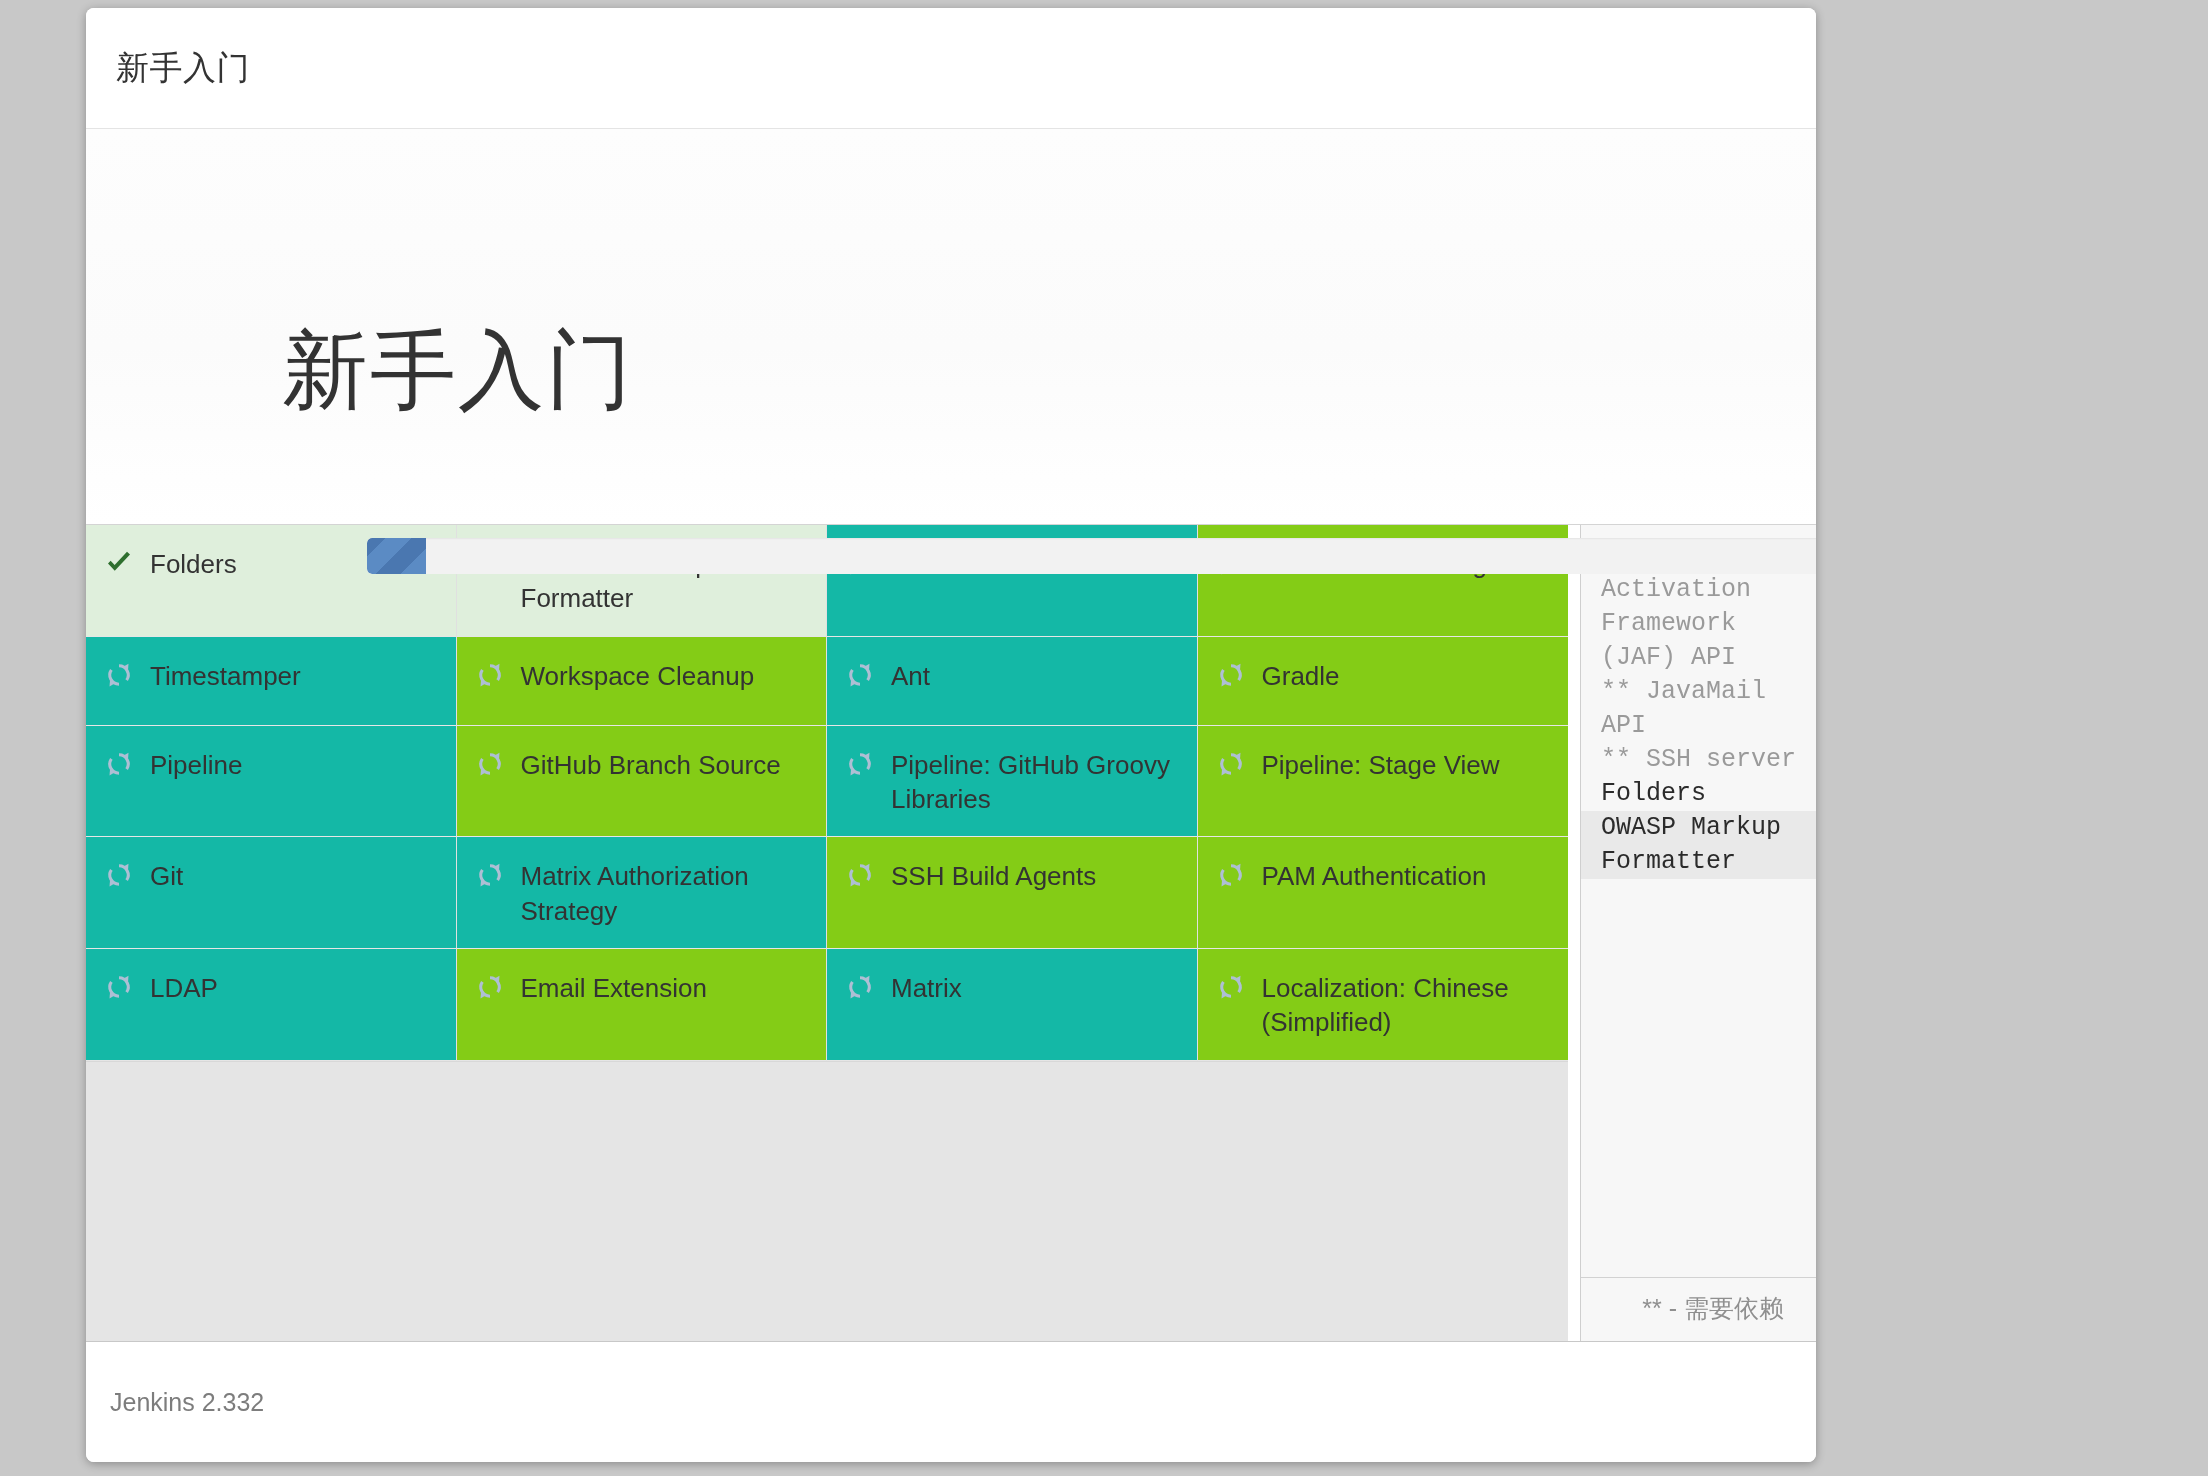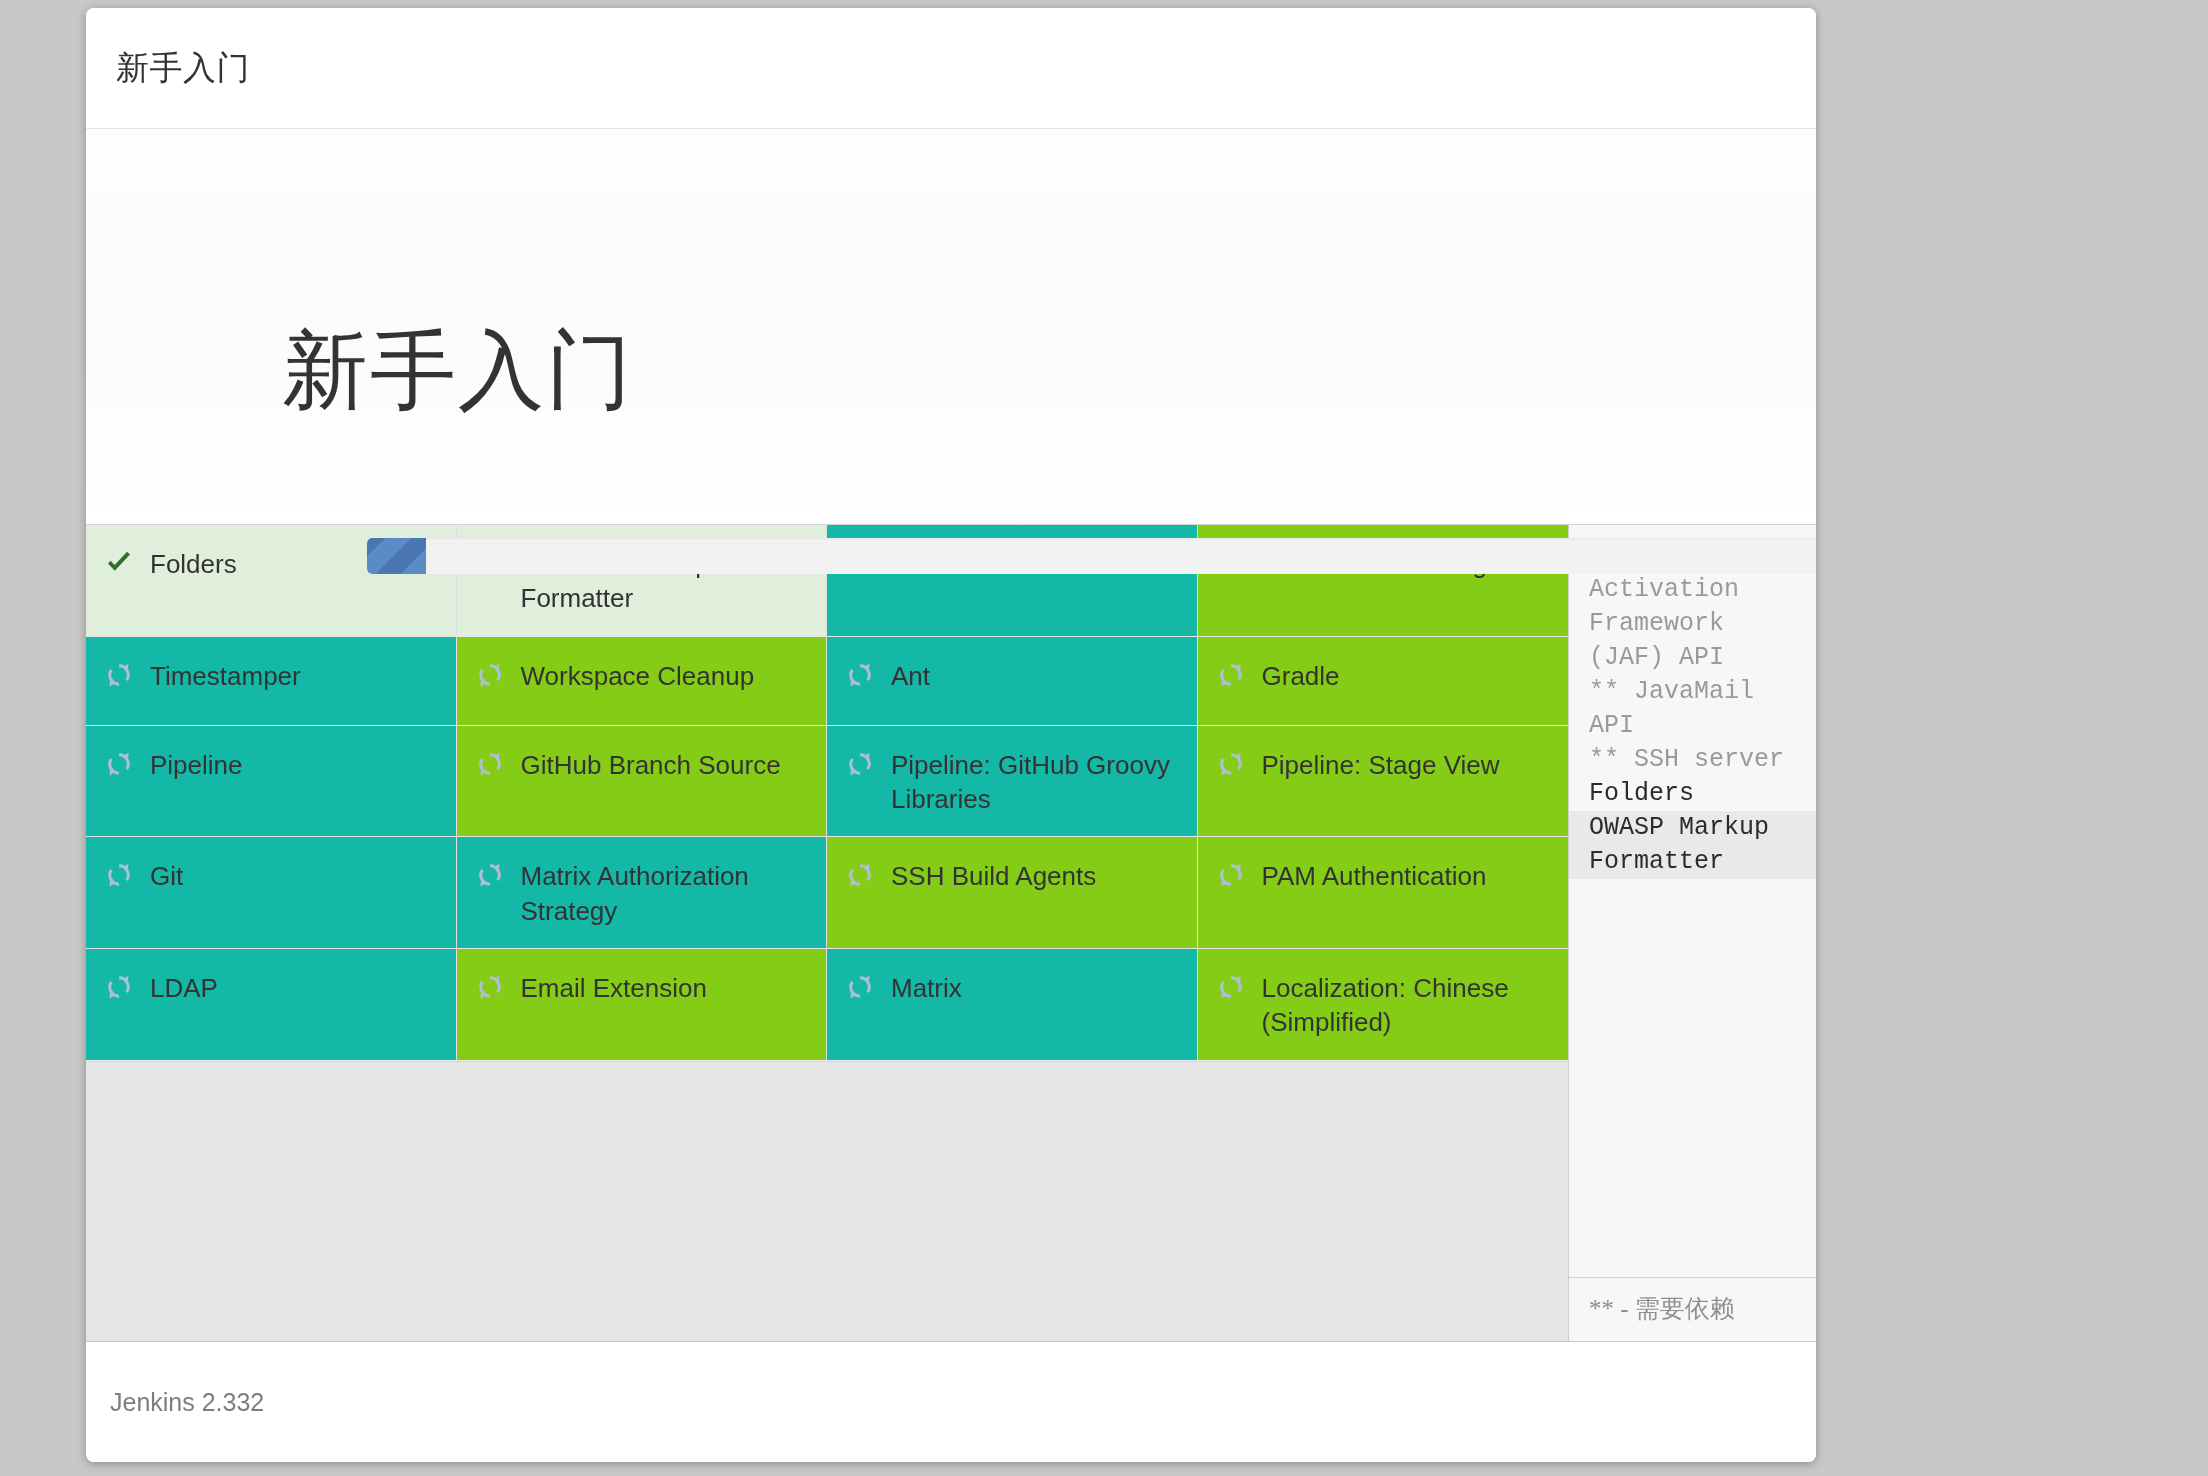--- a/index.html
+++ b/index.html
@@ -89,20 +89,21 @@
     border-radius: 5px 0 0 5px;
   }
 
   
   #install-body {
     flex: 1 1 auto;
     display: flex;
     min-height: 0;
     border-bottom: 1px solid #c8c8c8;
     background: #ffffff;
+    gap: 12px;
   }
 
   
   #plugin-area {
     flex: 0 0 1482px;
     background: #e5e5e5;
     display: flex;
     flex-direction: column;
     min-height: 0;
     box-shadow: inset -1px 0 0 #d2d2d2;
@@ -169,25 +170,26 @@
     white-space: normal;
     word-break: break-word;
     color: #2b2b2b;
   }
   .log-line.dep { color: #9a9a9a; }
   .log-line.hl  { background: #e9e9e9; }
 
   #log-legend {
     flex: 0 0 auto;
     border-top: 1px solid #d2d2d2;
-    padding: 14px 8px 16px 20px;
-    font-family: Liberation Serif, serif;
+    padding: 14px 32px 16px 20px;
+    font-family: Liberation Sans, sans-serif;
     font-size: 25px;
     color: #8f8f8f;
     background: #f7f7f7;
+    text-align: right;
   }
 
   
   #setup-footer {
     flex: 0 0 120px;
     background: #ffffff;
     display: flex;
     align-items: center;
     padding-left: 24px;
   }

